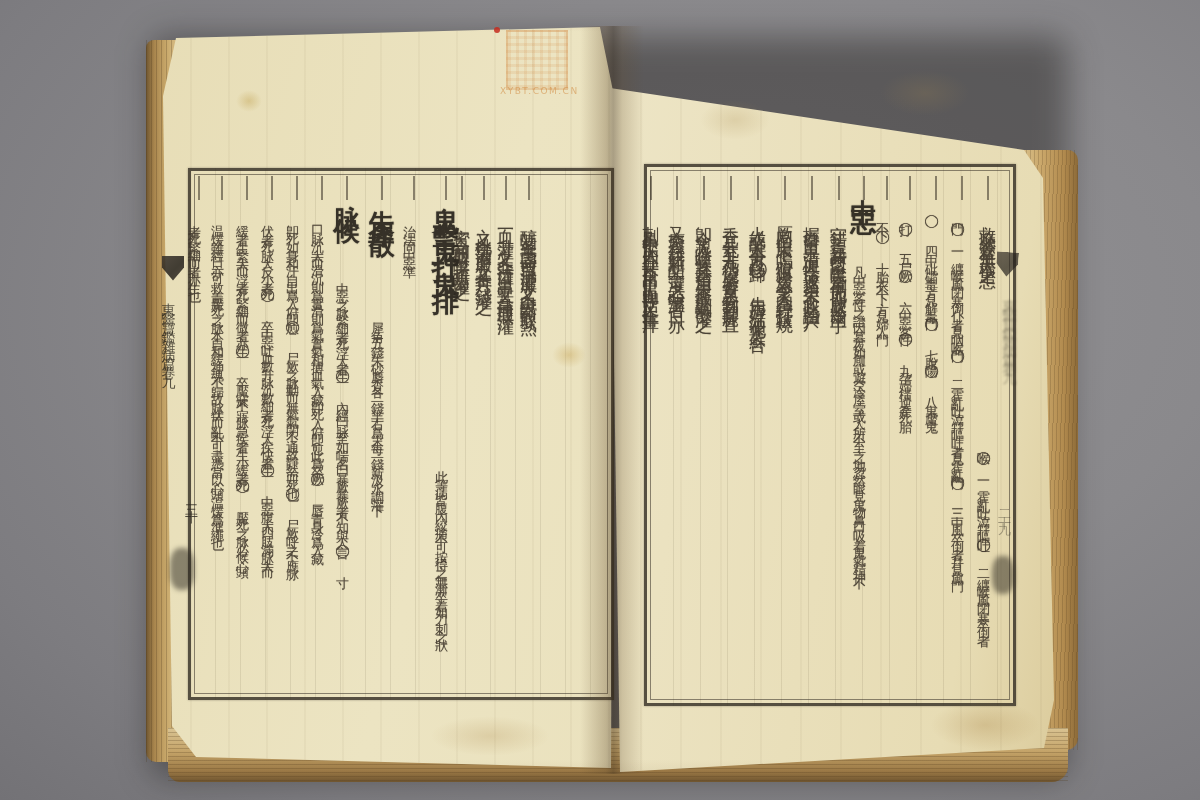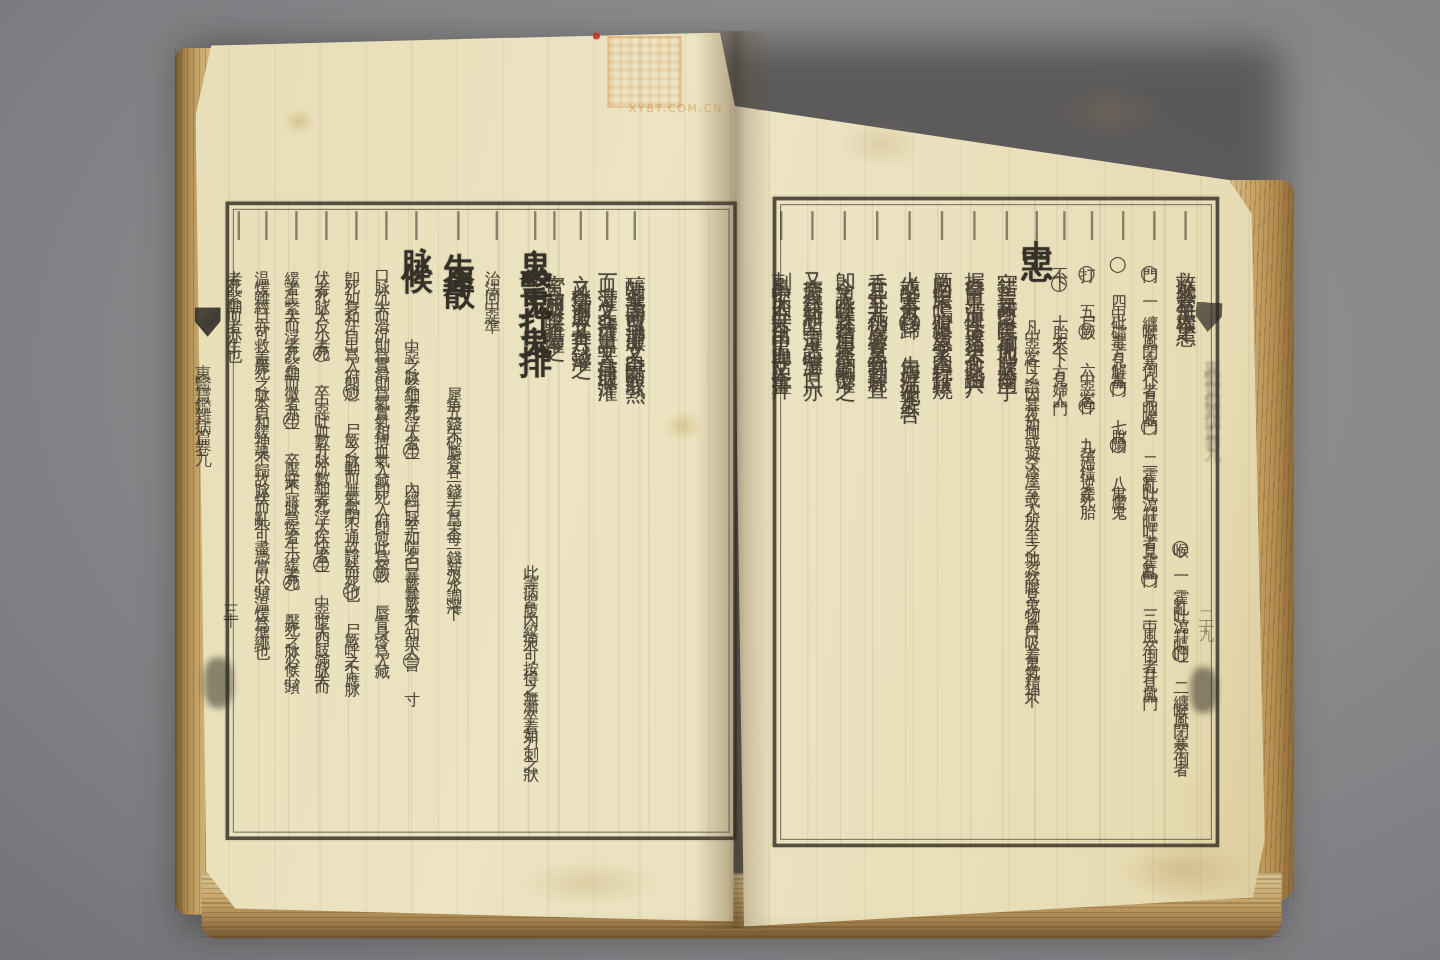--- a/index.html
+++ b/index.html
@@ -67,21 +67,21 @@
   .pagenum.faint{color:rgba(45,40,32,.4);filter:blur(.5px);}
   .smudge{background:rgba(40,35,28,.5);filter:blur(2.5px);border-radius:40%;}
   
   .seal{left:506px;top:30px;width:58px;height:56px;border:2px solid rgba(205,122,46,.30);
     background:
       repeating-linear-gradient(0deg,rgba(205,122,46,.16) 0 3px,transparent 3px 7px),
       repeating-linear-gradient(90deg,rgba(205,122,46,.16) 0 3px,transparent 3px 8px);
     opacity:.8;}
   .seal-dot{left:494px;top:27px;width:6px;height:6px;border-radius:50%;background:rgba(198,44,30,.85);}
   .wm-text{left:500px;top:86px;font-family:"DejaVu Sans","Liberation Sans",sans-serif;
-    font-size:9px;letter-spacing:1.5px;color:rgba(208,130,52,.5);margin-left:24px;}
+    font-size:9px;letter-spacing:1.5px;color:rgba(208,130,52,.5);}
   
   .stain{border-radius:50%;pointer-events:none;}
 </style>
 </head>
 <body>
 
 <div class="scene">
   <div class="abs book-shadow"></div>
 
   <div class="abs stack-left"></div>

